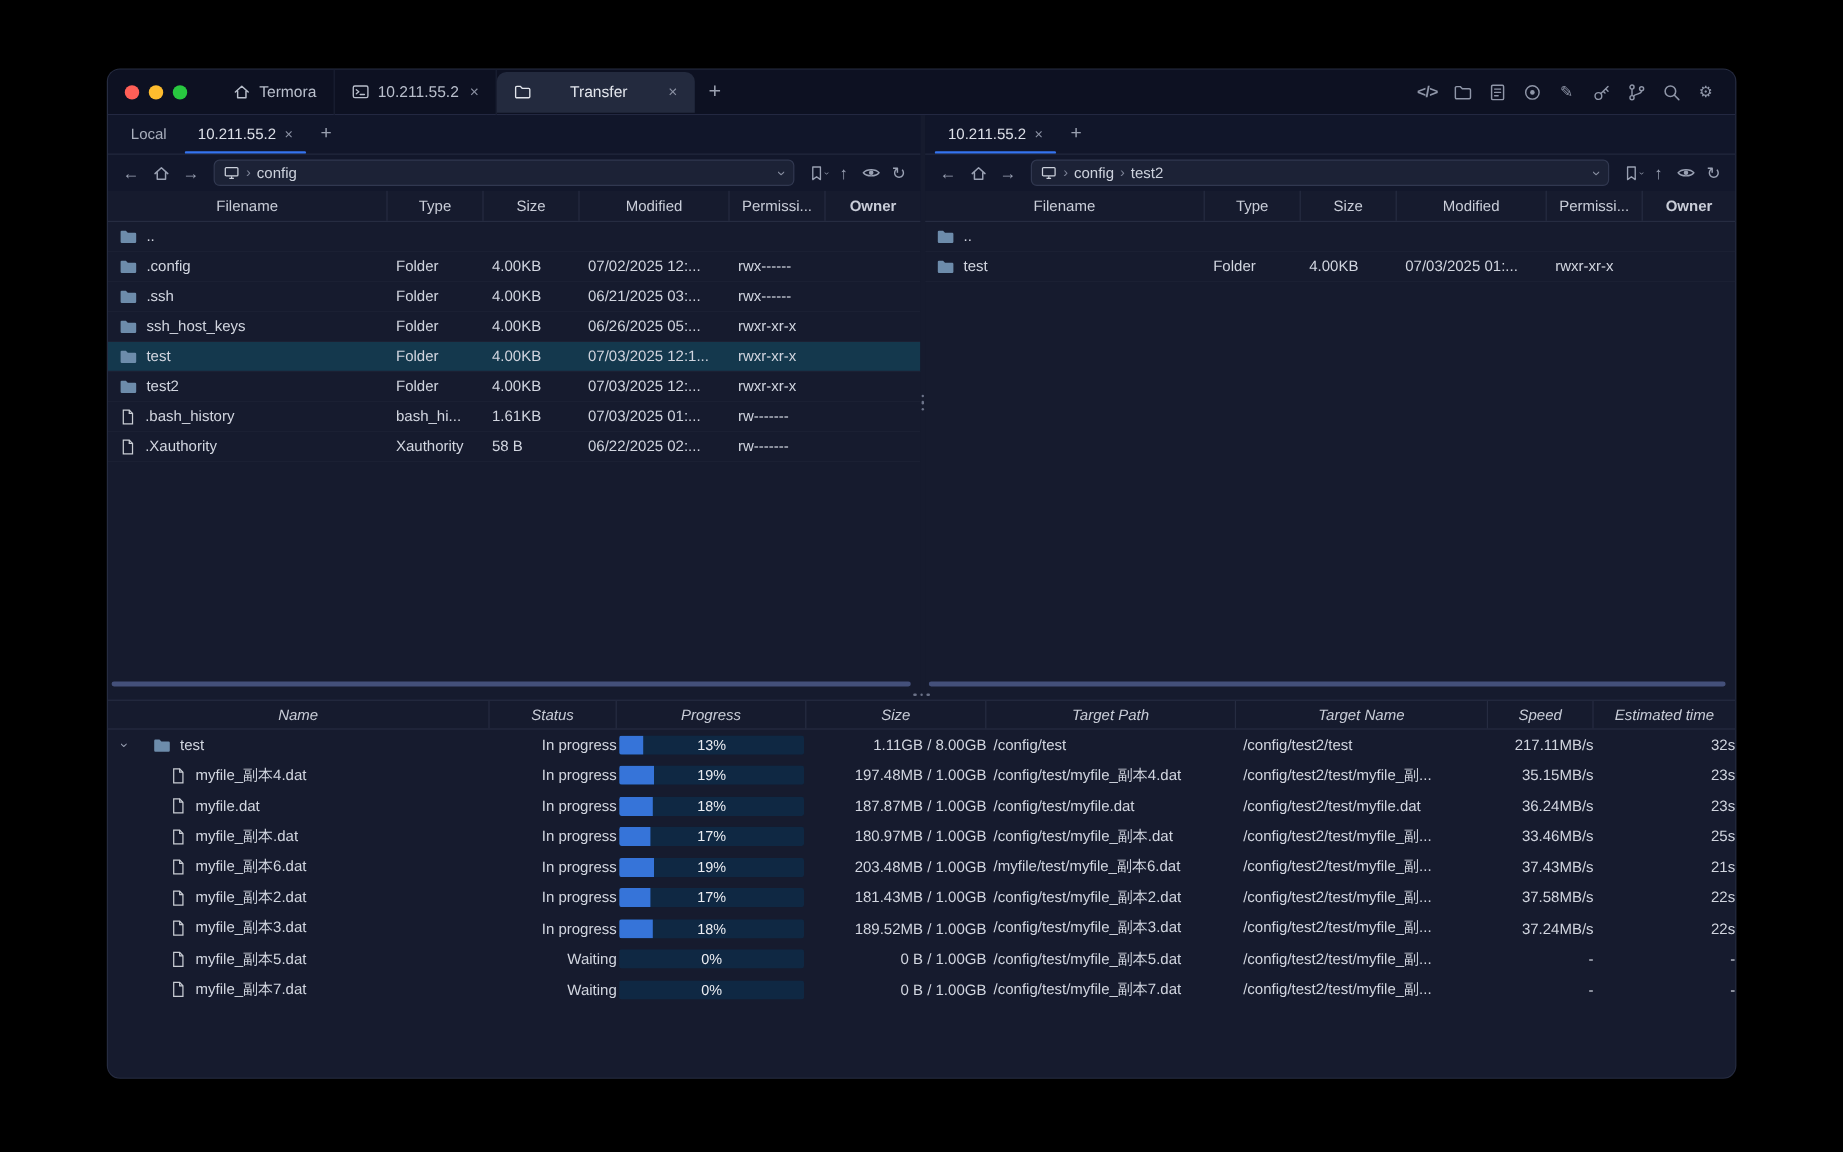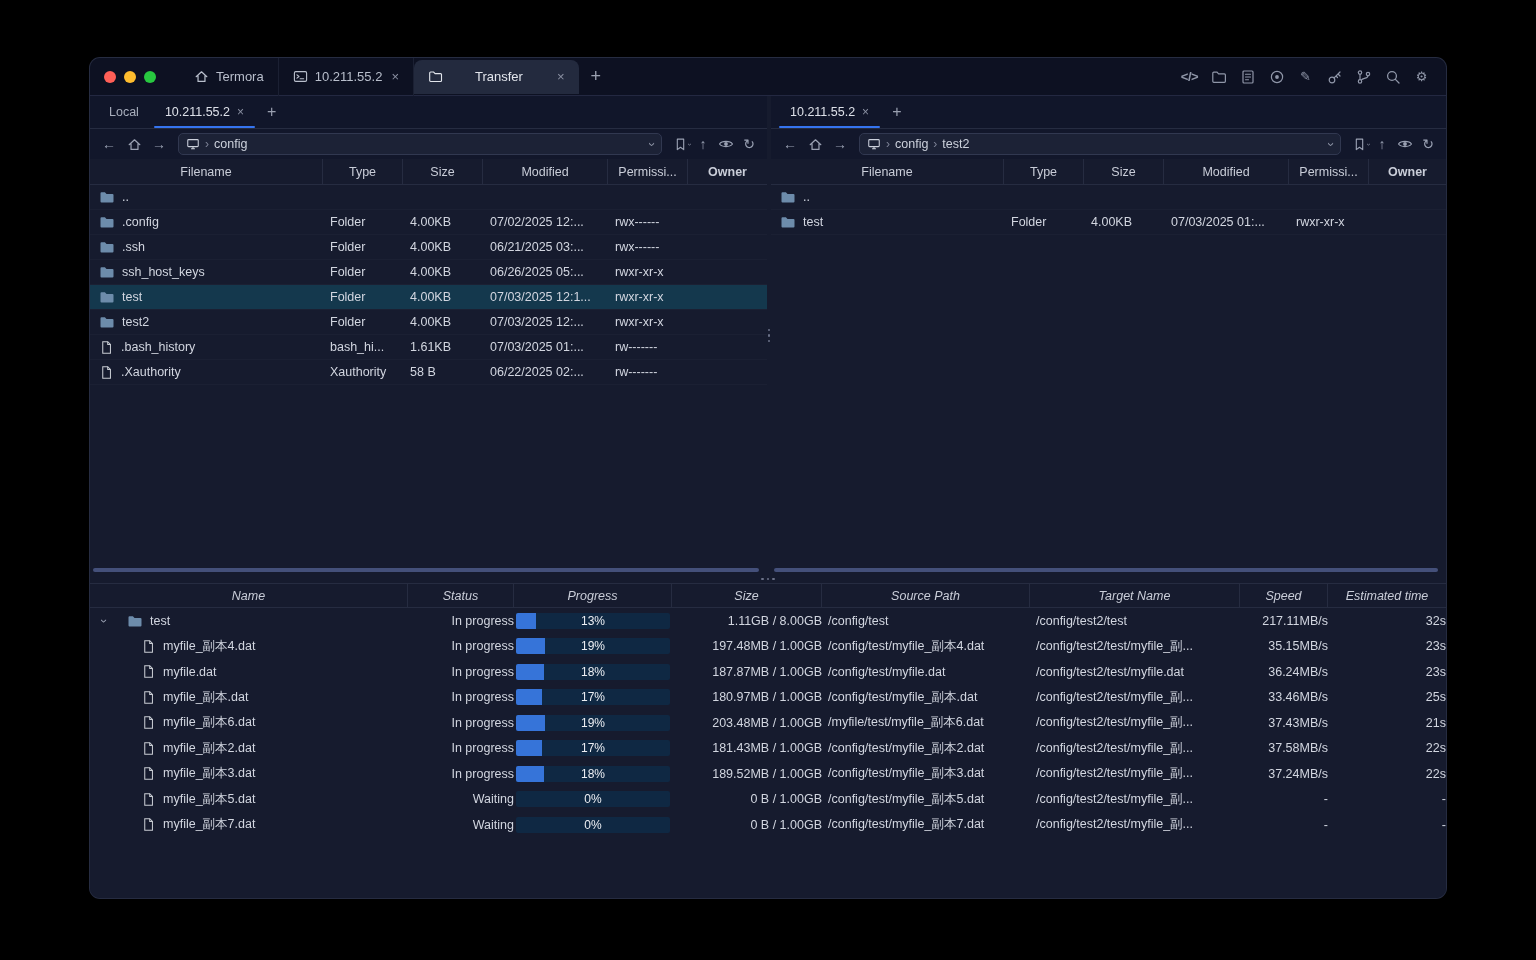--- a/index.html
+++ b/index.html
@@ -560,21 +560,21 @@
         <i></i>
         <i></i>
       </div>
 
     <div class="transfer">
       <div class="thead tgrid">
         <div class="hc">Name</div>
         <div class="hc">Status</div>
         <div class="hc">Progress</div>
         <div class="hc">Size</div>
-        <div class="hc">Source Path</div>
+        <div class="hc">Target Path</div>
         <div class="hc">Target Name</div>
         <div class="hc">Speed</div>
         <div class="hc">Estimated time</div>
       </div>
 
       <div class="trows">
 
       <div class="trow tgrid">
             <div class="tc name">
               <span class="expander rot90">›</span>

